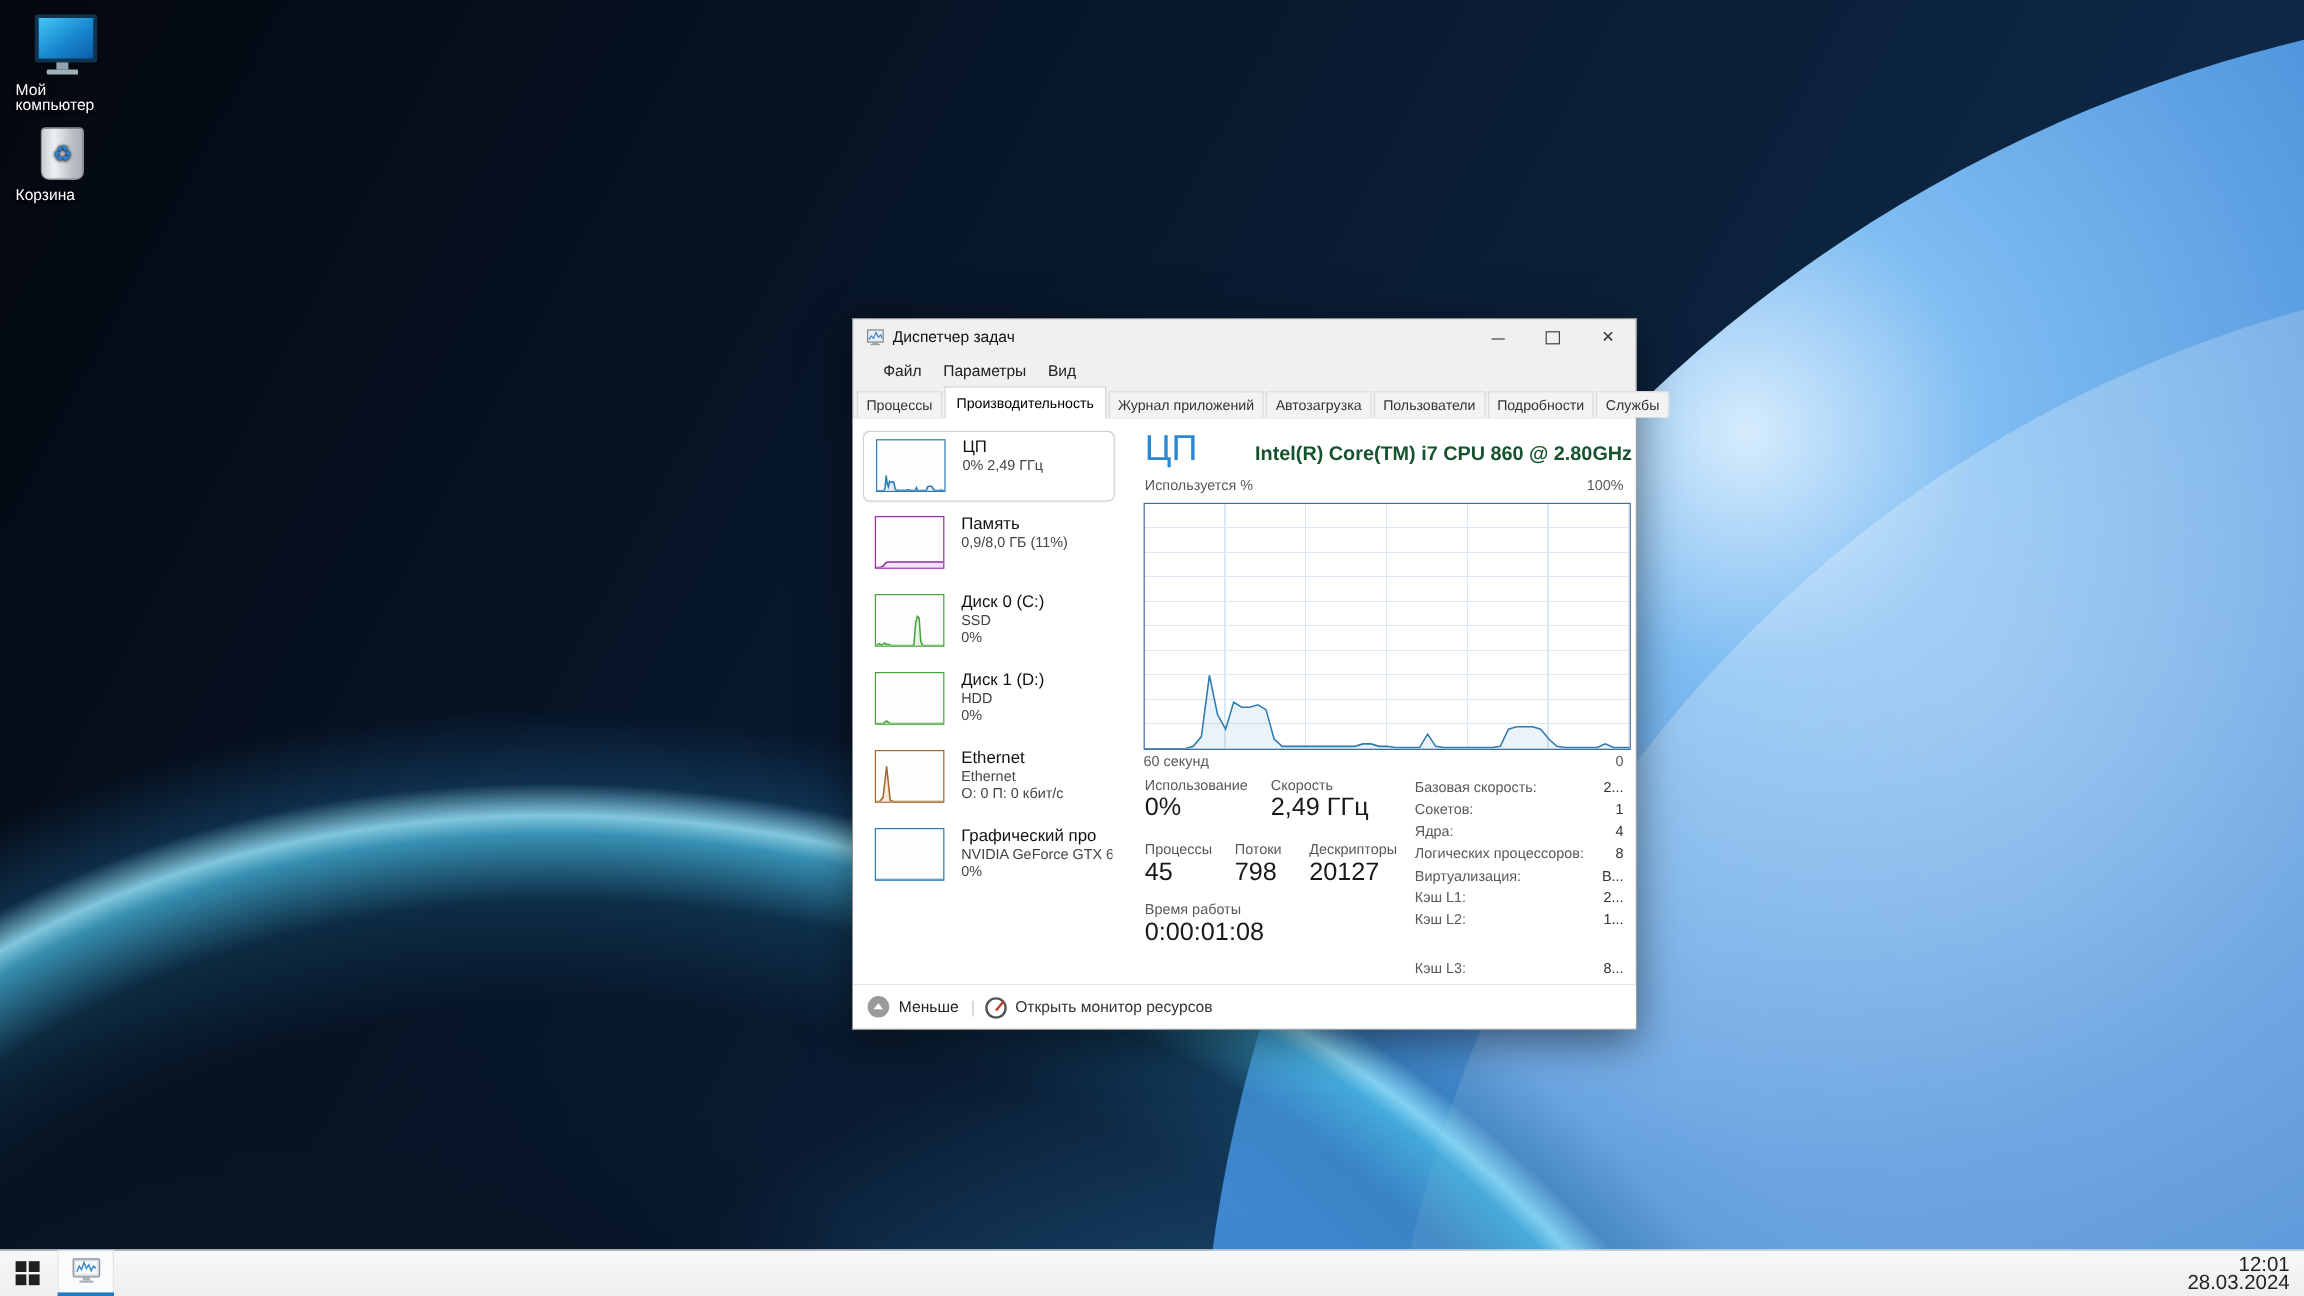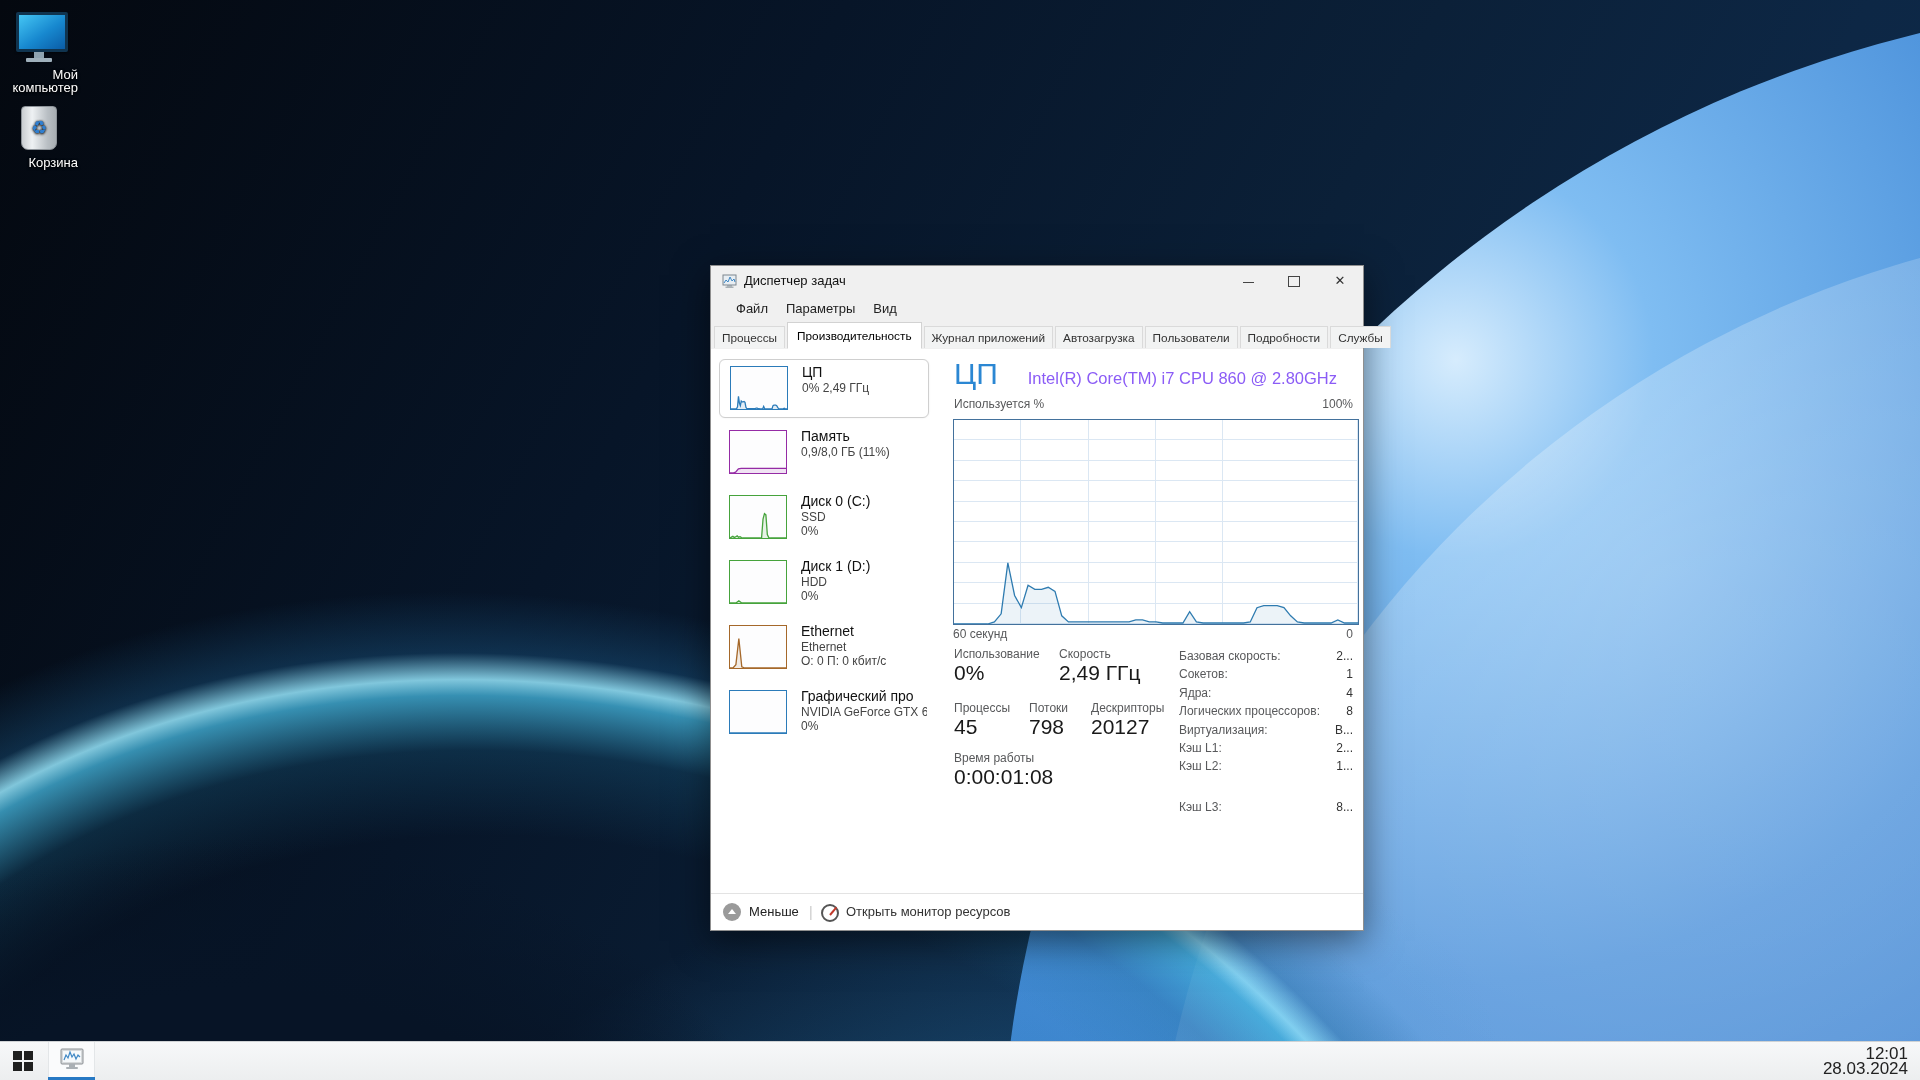--- a/index.html
+++ b/index.html
@@ -12,32 +12,32 @@
     background:radial-gradient(circle at 19% 15%,#d6ecfd 0%,#7fbdf2 7%,#4a90da 22%,#3273c5 45%,#2663b1 70%,#2157a0 100%);}
   .wp-dome-inner{left:1150px;top:220px;width:2100px;height:2100px;
     background:radial-gradient(circle at 24% 17%,rgba(255,255,255,.30) 0%,rgba(255,255,255,.10) 32%,rgba(255,255,255,0) 58%);}
   .wp-swirl{left:-850px;top:330px;width:2900px;height:2350px;transform:rotate(22deg);
     background:radial-gradient(closest-side,rgba(0,0,0,0) 55%,rgba(30,110,150,.28) 62%,rgba(70,185,225,.75) 66.5%,rgba(150,230,252,.85) 67.8%,rgba(30,100,150,.35) 70%,rgba(0,0,0,0) 75%);}
   .wp-midglow{left:220px;top:760px;width:1500px;height:760px;transform:rotate(-12deg);
     background:radial-gradient(closest-side,rgba(45,130,190,.40),rgba(45,130,190,0) 72%);}
   .wp-corner{left:-560px;top:680px;width:1600px;height:1300px;
     background:radial-gradient(closest-side,#071426 52%,rgba(7,20,38,0) 76%);}
   
-  .dicon{position:absolute;width:78px;text-align:right;color:#fff;font-size:13px;line-height:13px;
-    text-shadow:0 1px 3px rgba(0,0,0,.9),0 0 2px rgba(0,0,0,.8);}
+  .dicon{position:absolute;width:78px;text-align:left;color:#fff;font-size:13px;line-height:13px;
+    text-shadow:0 1px 3px rgba(0,0,0,.9),0 0 2px rgba(0,0,0,.8);margin-left:13px;}
   .dicon .glyph{margin:0 auto 6px;}
   .monitor{width:46px;height:34px;background:linear-gradient(145deg,#45c6f4 0%,#1788cf 55%,#0a5ca6 100%);
     border:3px solid #10344f;border-radius:2px;box-shadow:0 1px 2px rgba(0,0,0,.5);}
   .monitor-stand{width:10px;height:6px;background:#8fa3b0;margin:0 auto;}
   .monitor-base{width:26px;height:4px;background:#9fb0bb;margin:0 auto;border-radius:1px;}
   .bin{width:34px;height:42px;margin:0 auto;background:linear-gradient(90deg,#c9cdd1,#eef1f3 30%,#b9bfc4 75%,#a7adb2);
     border-radius:4px 4px 7px 7px;border:1px solid #8d9399;display:flex;align-items:center;justify-content:center;
     font-size:18px;color:#2f7fd1;}
   
-  .window{position:absolute;left:710px;top:265px;width:654px;height:666px;background:#f0f0f0;
+  .window{position:absolute;left:710px;top:265px;width:654px;height:593px;background:#f0f0f0;
     border:1px solid #8f8f8f;box-shadow:0 10px 34px rgba(0,0,0,.5);box-sizing:border-box;font-size:13px;color:#1a1a1a;}
   .titlebar{position:absolute;left:0;top:0;right:0;height:30px;}
   .title-icon{position:absolute;left:11px;top:8px;}
   .title-text{position:absolute;left:33px;top:0;line-height:30px;font-size:13px;color:#111;}
   .win-controls{position:absolute;right:0;top:0;height:30px;display:flex;}
   .win-btn{width:46px;height:30px;position:relative;}
   .g-min{position:absolute;left:18px;top:16px;width:11px;height:1px;background:#444;}
   .g-max{position:absolute;left:17px;top:10px;width:10px;height:9px;border:1px solid #444;}
   .g-close{position:absolute;left:0;top:0;width:46px;height:30px;line-height:29px;text-align:center;
     font-size:13px;color:#333;}
@@ -56,21 +56,21 @@
   .side-item.selected{border:1px solid #cfcfcf;border-radius:6px;background:#fff;
     box-shadow:0 0 2px rgba(0,0,0,.08);}
   .mini-box{position:absolute;left:10px;top:6px;width:58px;height:44px;background:#fdfdfe;box-sizing:border-box;}
   .mini-box svg{position:absolute;inset:0;width:100%;height:100%;}
   .side-text{position:absolute;left:82px;top:3px;width:126px;overflow:hidden;}
   .side-title{font-size:14px;line-height:18px;color:#111;white-space:nowrap;overflow:hidden;}
   .side-sub{font-size:12px;line-height:14px;color:#444;white-space:nowrap;overflow:hidden;}
   
   .main{position:absolute;left:235px;top:0;width:415px;bottom:36px;}
   .cpu-heading{position:absolute;left:8px;top:8px;font-size:30px;line-height:34px;color:#2b87d3;}
-  .cpu-name{position:absolute;right:24px;top:20px;font-size:16.5px;color:#8b5cf6;}
+  .cpu-name{position:absolute;right:1px;top:20px;font-size:16.5px;color:#14532d;font-weight:bold;}
   .usage-label{position:absolute;left:8px;top:48px;font-size:12px;color:#58595b;}
   .usage-max{position:absolute;right:8px;top:48px;font-size:12px;color:#58595b;}
   .graph-box{position:absolute;left:7px;top:70px;width:404px;height:204px;border:1px solid #43719c;background:#fff;
     background-image:repeating-linear-gradient(to right,transparent 0 66.3px,#dbe7f3 66.3px 67.3px),
                      repeating-linear-gradient(to bottom,transparent 0 19.4px,#dbe7f3 19.4px 20.4px);}
   .graph-box svg{position:absolute;inset:0;width:100%;height:100%;}
   .x-left{position:absolute;left:7px;top:278px;font-size:12px;color:#58595b;}
   .x-right{position:absolute;right:8px;top:278px;font-size:12px;color:#58595b;}
   .stat-label{position:absolute;font-size:12px;color:#58595b;white-space:nowrap;}
   .stat-value{position:absolute;font-size:21px;font-weight:400;color:#191919;white-space:nowrap;}

